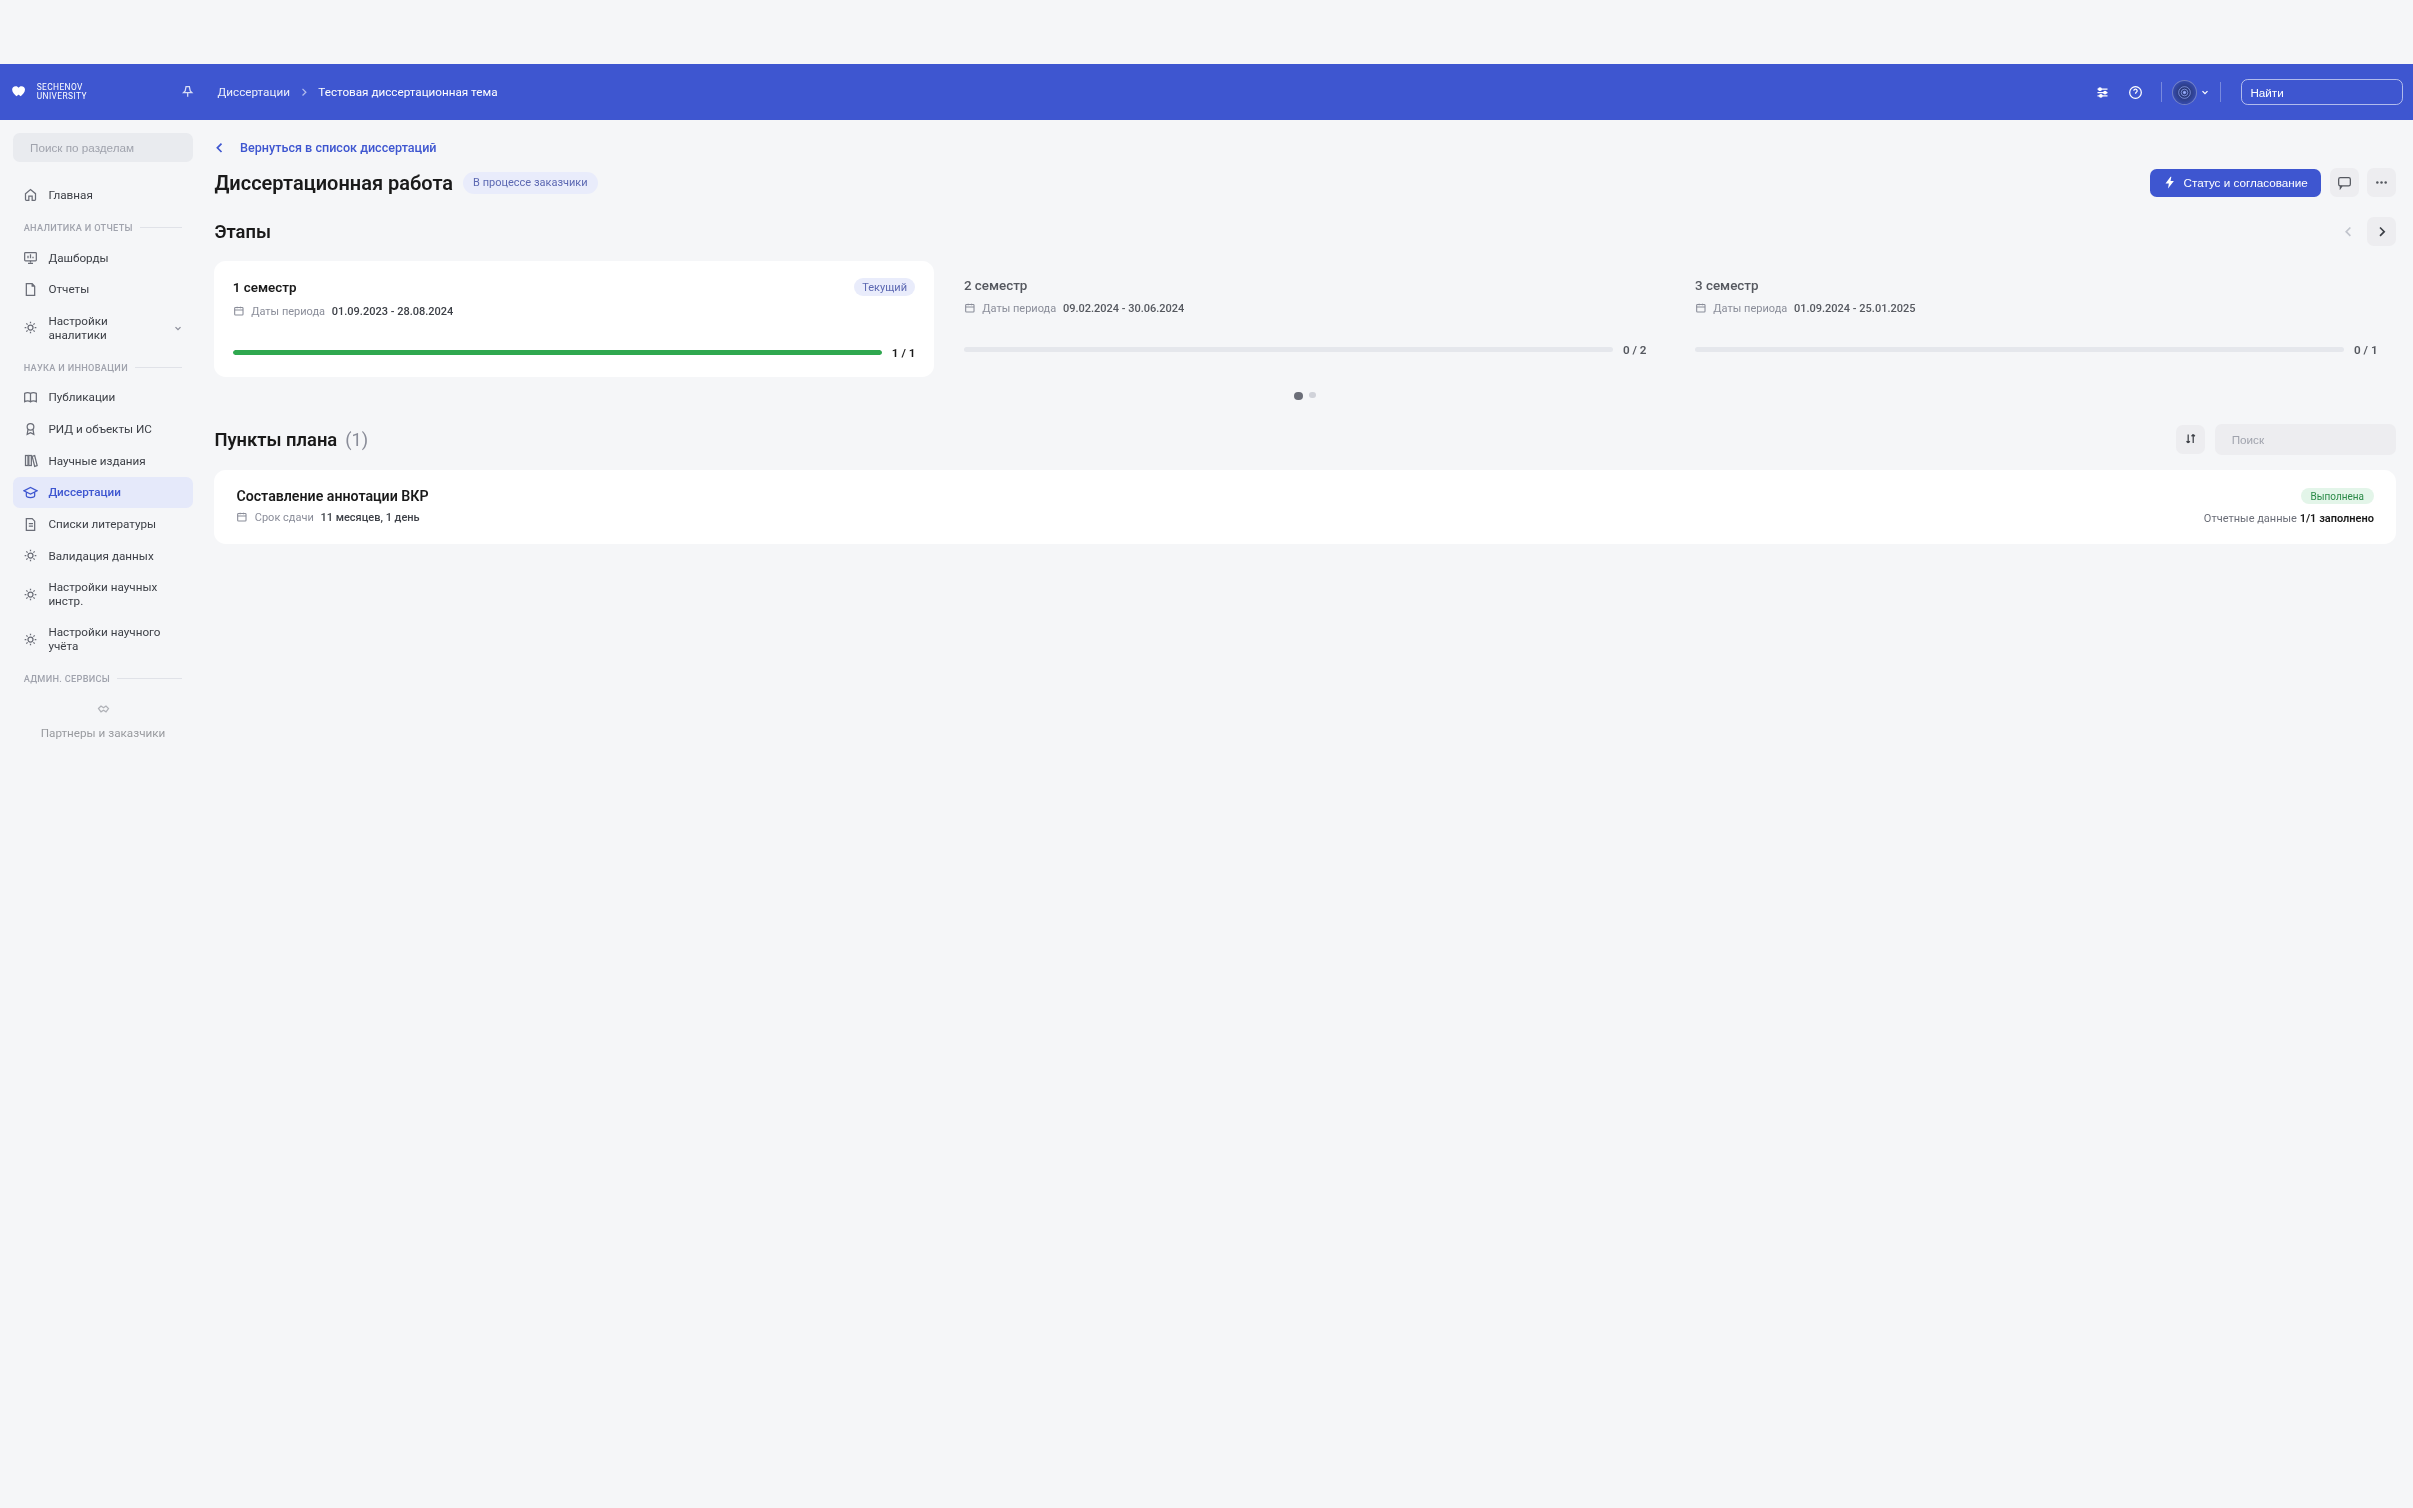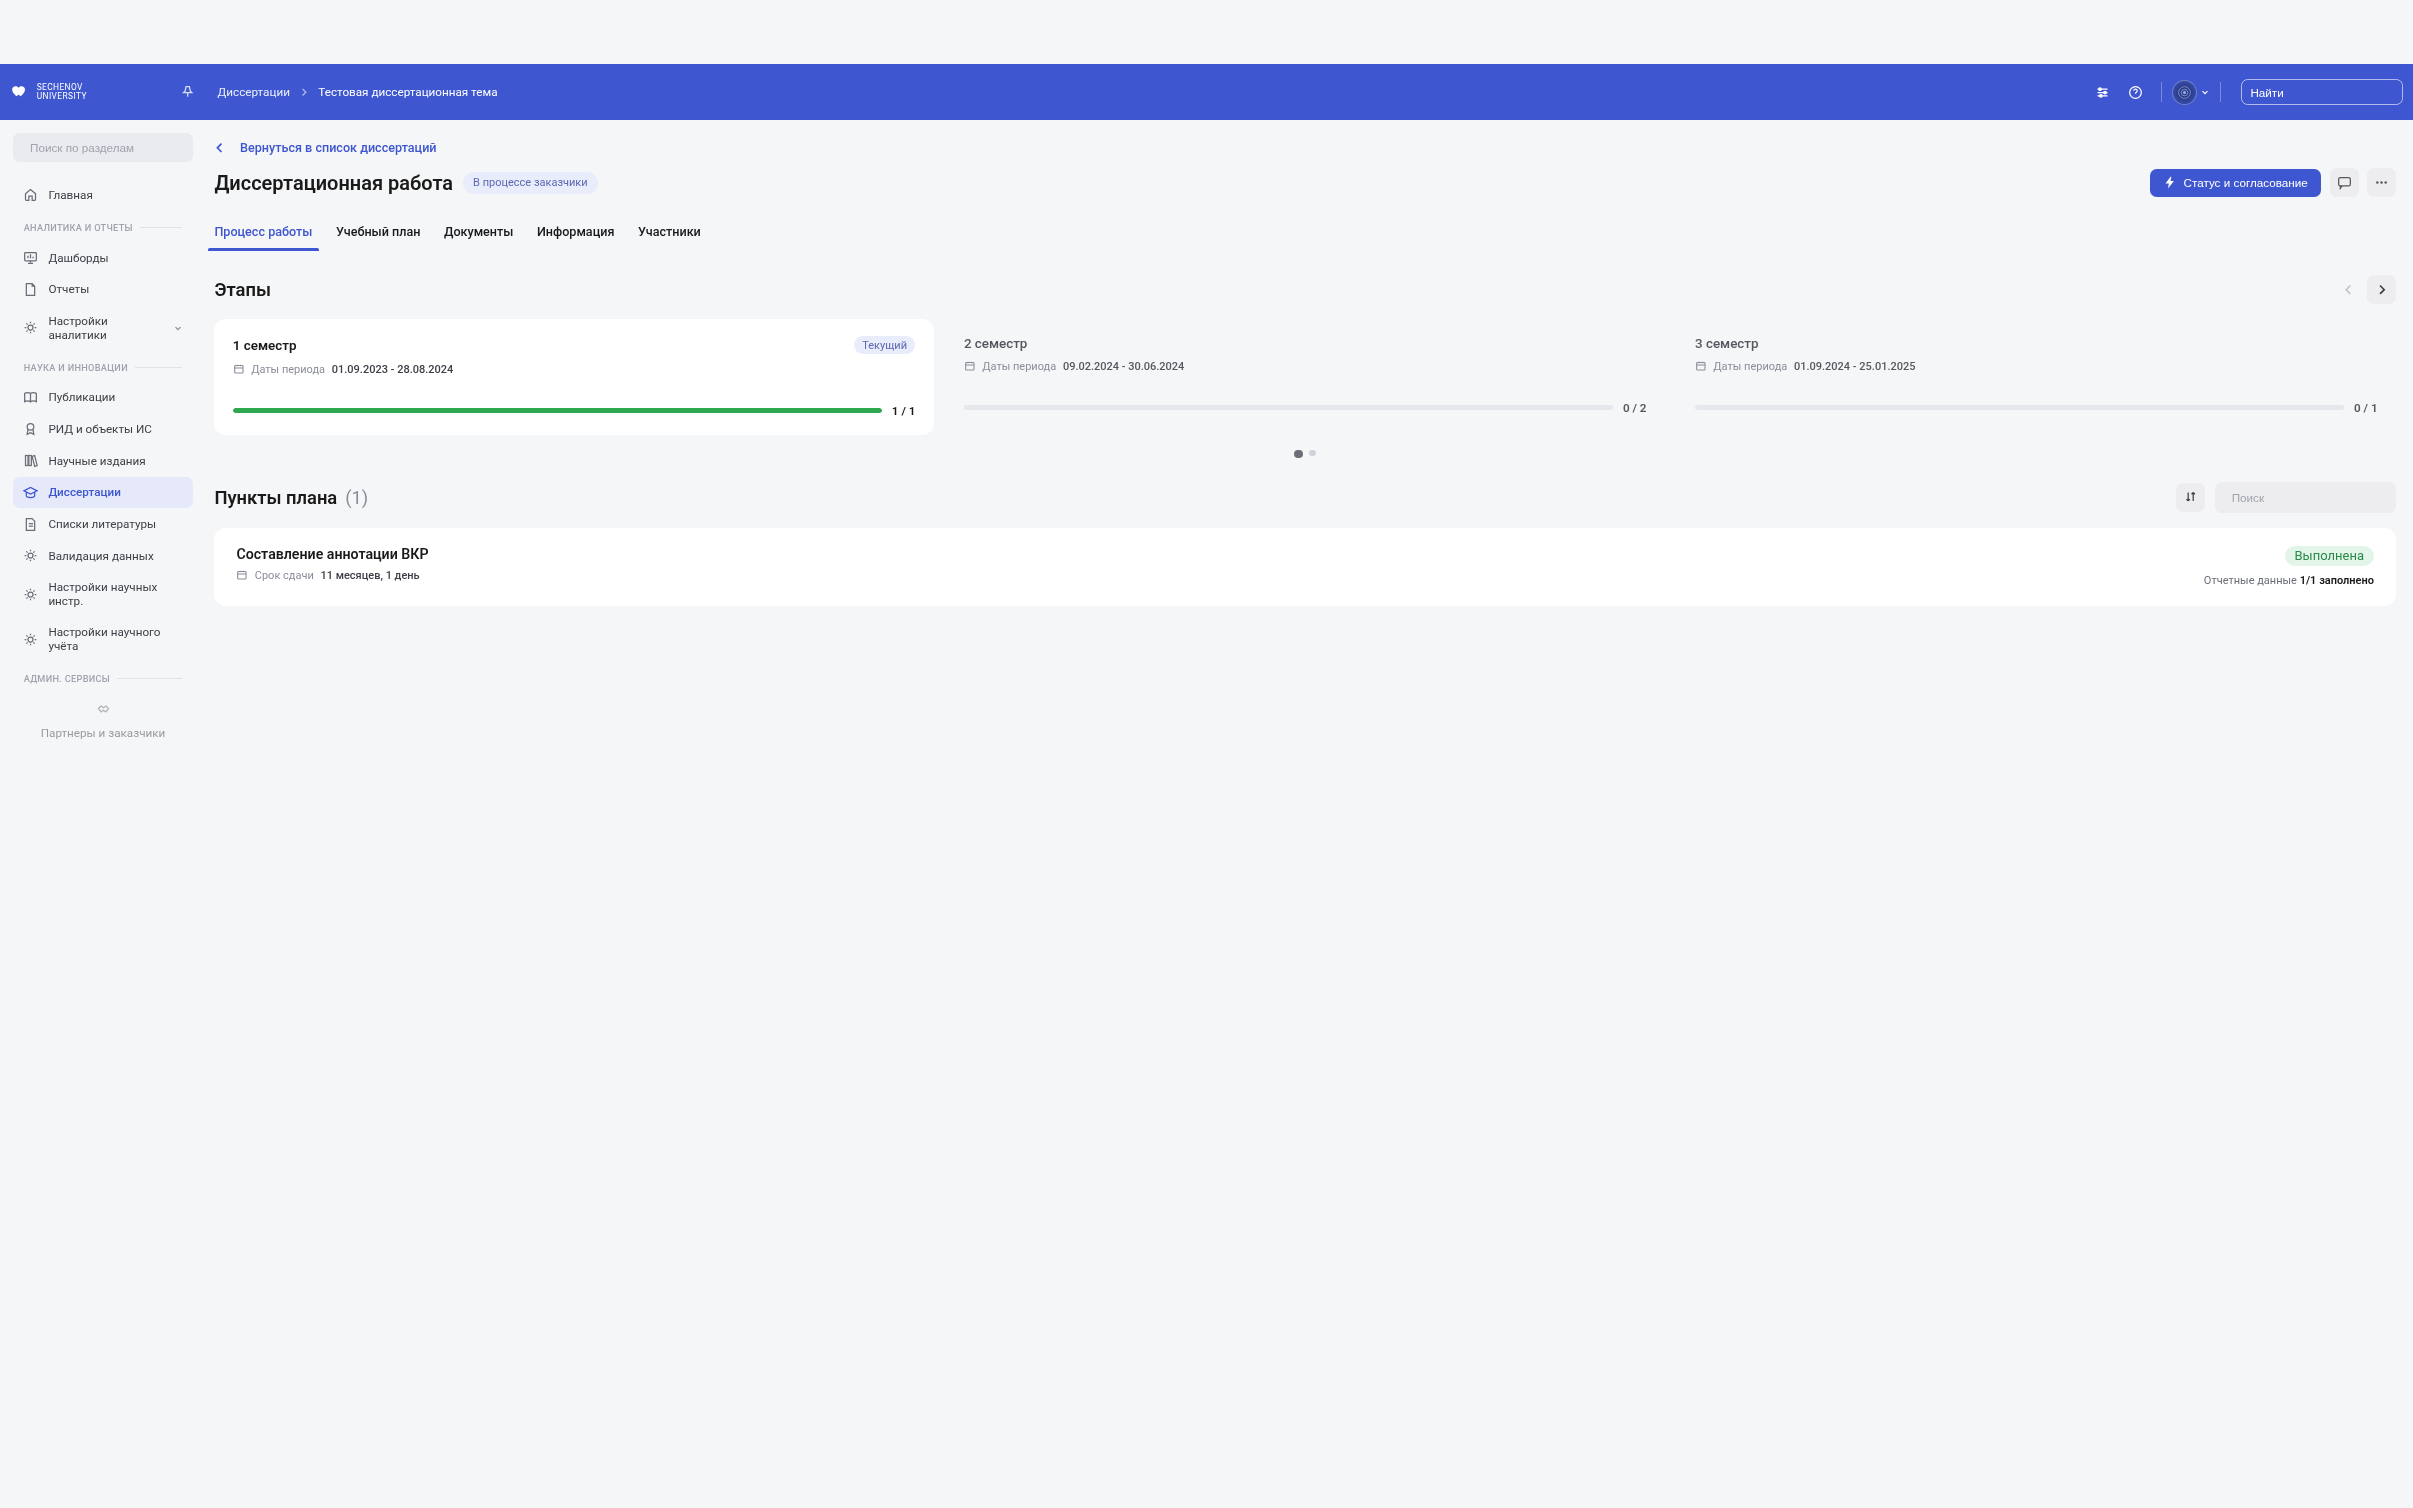--- a/index.html
+++ b/index.html
@@ -85,21 +85,21 @@
 .plan-search { background: #ededf0; height: 31px; border-radius: 6.7px; display: flex; align-items: center; padding: 0 10px; gap: 6.7px; width: 181px; }
 .plan-search input { background: transparent; border: none; outline: none; font-size: 11.7px; flex: 1; color: #6b6e78; }
 .plan-search input::placeholder { color: #a0a3ad; }
 
 .plan-card { background: #fff; border-radius: 11.7px; padding: 18.4px 22px; display: flex; }
 .plan-left { flex: 1; }
 .plan-item-title { font-size: 14.2px; font-weight: 600; margin-bottom: 6.7px; }
 .deadline-row { display: flex; align-items: center; gap: 6.7px; font-size: 11px; color: #8a8d99; }
 .deadline-row .deadline-val { color: #3d4047; font-weight: 500; }
 .plan-right { display: flex; flex-direction: column; align-items: flex-end; gap: 8.4px; }
-.done-badge { background: #e3f5e9; color: #2a8a47; font-size: 13px; padding: 2.5px 10px; border-radius: 10px; }
+.done-badge { background: #e3f5e9; color: #2a8a47; font-size: 10px; padding: 2.5px 10px; border-radius: 10px; }
 .report-text { font-size: 11px; color: #6b6e78; }
 .report-text b { color: #1a1a1a; font-weight: 600; }
 
 svg { display: block; }
 </style>
 </head>
 <body>
 
 <div class="header">
   <div class="logo-wrap">
@@ -336,27 +336,20 @@
         <div class="icon-btn-sq">
           <svg width="15" height="15" viewBox="0 0 18 18" fill="currentColor">
               <circle cx="4" cy="9" r="1.5"></circle>
               <circle cx="9" cy="9" r="1.5"></circle>
               <circle cx="14" cy="9" r="1.5"></circle>
             </svg>
         </div>
       </div>
     </div>
 
-    <div class="tabs">
-      <div class="tab active">Процесс работы</div>
-      <div class="tab">Учебный план</div>
-      <div class="tab">Документы</div>
-      <div class="tab">Информация</div>
-      <div class="tab">Участники</div>
-    </div>
 
     <div class="section-head">
       <div class="section-title">Этапы</div>
       <div style="margin-left:auto; display:flex; gap:3.4px;">
         <div class="arrow-btn disabled">
           <svg width="13.4" height="13.4" viewBox="0 0 16 16" fill="none" stroke="currentColor" stroke-width="2">
               <path d="M10 3L5 8l5 5"></path>
             </svg>
         </div>
         <div class="arrow-btn enabled">

